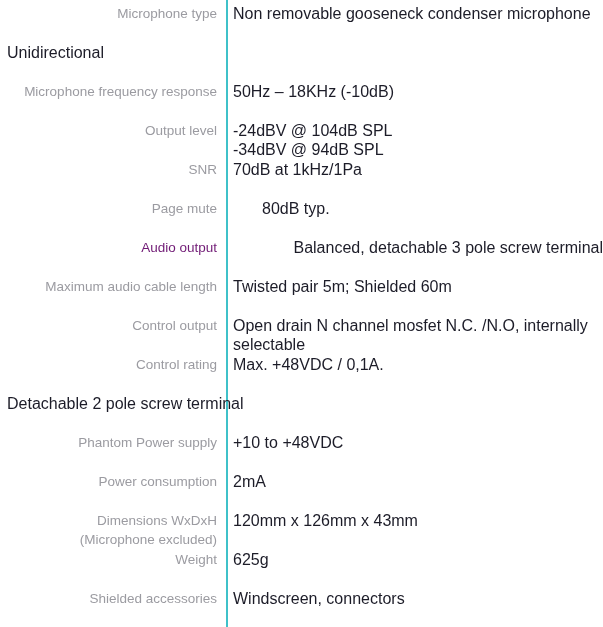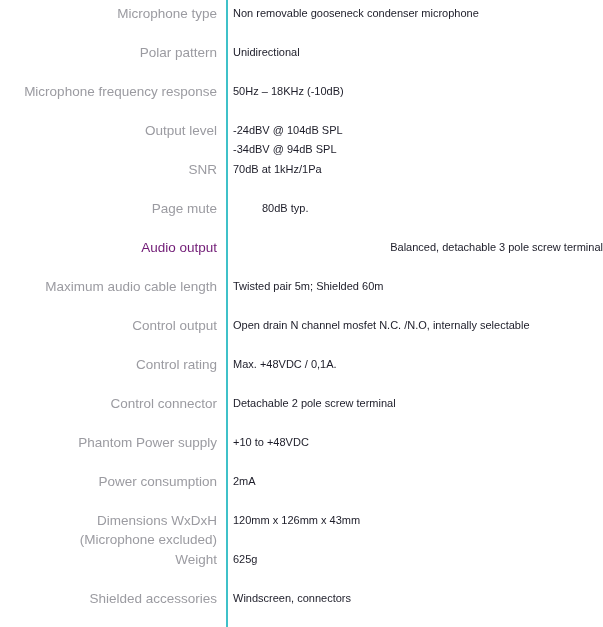--- a/index.html
+++ b/index.html
@@ -57,21 +57,21 @@
     line-height: 19px;
     white-space: pre-line;
     font-weight: 400;
   }
 
   .spec-value {
     flex: 1;
     box-sizing: border-box;
     padding-left: 7px;
     color: #1c1c28;
-    font-size: 11px;
+    font-size: 16px;
     line-height: 19px;
     white-space: pre-line;
     font-weight: 400;
     overflow: hidden;
   }
 </style>
 </head>
 <body>
 
 <div id="spec-table">
@@ -79,21 +79,20 @@
   <div id="spec-divider" style="background: rgb(63, 193, 201);"></div>
 
   <div id="spec-rows">
 
     <div class="spec-row">
       <div class="spec-label" style="color: rgb(155, 155, 161);">Microphone type</div>
       <div class="spec-value" style="color: rgb(28, 28, 40);">Non removable gooseneck condenser microphone</div>
     </div>
 
     <div class="spec-row">
-      <div class="spec-label" style="color: rgb(155, 155, 161);">Polar pattern</div>
       <div class="spec-value" style="color: rgb(28, 28, 40);">Unidirectional</div>
     </div>
 
     <div class="spec-row">
       <div class="spec-label" style="color: rgb(155, 155, 161);">Microphone frequency response</div>
       <div class="spec-value" style="color: rgb(28, 28, 40);">50Hz – 18KHz (-10dB)</div>
     </div>
 
     <div class="spec-row">
       <div class="spec-label" style="color: rgb(155, 155, 161);">Output level</div>
@@ -125,21 +124,20 @@
       <div class="spec-label" style="color: rgb(155, 155, 161);">Control output</div>
       <div class="spec-value" style="color: rgb(28, 28, 40);">Open drain N channel mosfet N.C. /N.O, internally selectable</div>
     </div>
 
     <div class="spec-row">
       <div class="spec-label" style="color: rgb(155, 155, 161);">Control rating</div>
       <div class="spec-value" style="color: rgb(28, 28, 40);">Max. +48VDC / 0,1A.</div>
     </div>
 
     <div class="spec-row">
-      <div class="spec-label" style="color: rgb(155, 155, 161);">Control connector</div>
       <div class="spec-value" style="color: rgb(28, 28, 40);">Detachable 2 pole screw terminal</div>
     </div>
 
     <div class="spec-row">
       <div class="spec-label" style="color: rgb(155, 155, 161);">Phantom Power supply</div>
       <div class="spec-value" style="color: rgb(28, 28, 40);">+10 to +48VDC</div>
     </div>
 
     <div class="spec-row">
       <div class="spec-label" style="color: rgb(155, 155, 161);">Power consumption</div>

